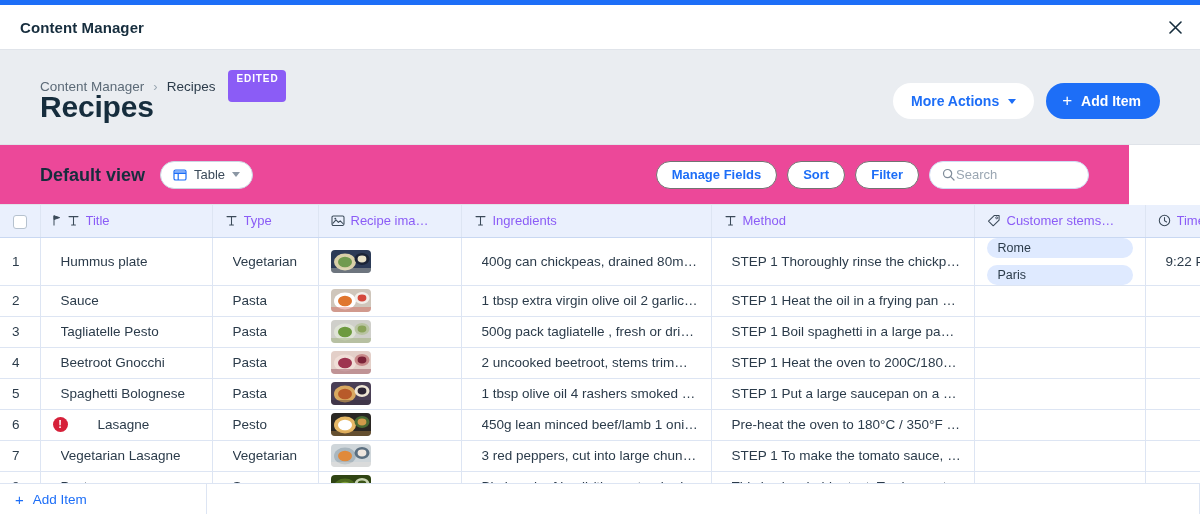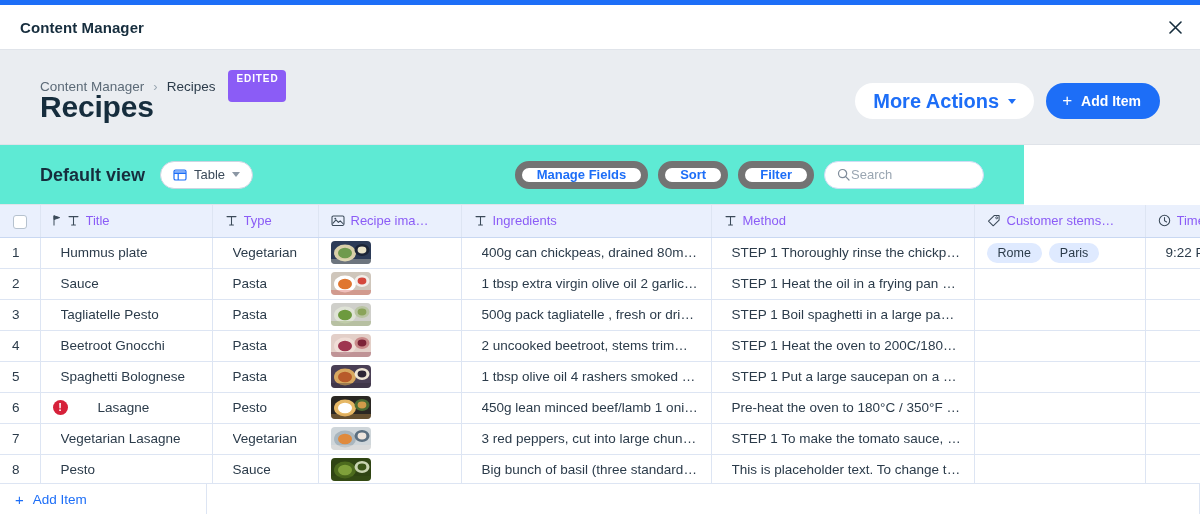--- a/index.html
+++ b/index.html
@@ -65,21 +65,21 @@
   }
 
   .header-actions {
     position: absolute; right: 40px; top: 33px;
     display: flex; align-items: center; gap: 12px;
   }
   .btn-more {
     height: 36px; padding: 0 18px;
     background: #ffffff; color: #1d6ef7;
     border: none; border-radius: 18px;
-    font-size: 20px; font-weight: bold;
+    font-size: 14px; font-weight: bold;
     font-family: "Liberation Sans", sans-serif;
     display: flex; align-items: center; gap: 9px;
     cursor: pointer;
   }
   .btn-add {
     height: 36px; padding: 0 19px 0 16px;
     background: #1d6ef7; color: #ffffff;
     border: none; border-radius: 18px;
     font-size: 14px; font-weight: bold;
     font-family: "Liberation Sans", sans-serif;
@@ -89,22 +89,22 @@
   .chev-down {
     width: 0; height: 0;
     border-left: 4.5px solid transparent;
     border-right: 4.5px solid transparent;
     border-top: 5px solid #1d6ef7;
   }
   .plus-icon { font-size: 17px; font-weight: normal; line-height: 1; margin-top:-1px;}
 
   
   .toolbar {
-    position: absolute; top: 145px; left: 0; width: 1024px; height: 60px;
-    background: #5eead4;
+    position: absolute; top: 145px; left: 0; width: 1129px; height: 60px;
+    background: #ec4899;
     border-bottom: 1px solid #e0e4ea;
   }
   .view-name {
     position: absolute; left: 40px; top: 50%; transform: translateY(-50%);
     font-size: 18px; font-weight: bold; color: #162d3d;
   }
   .view-type-pill {
     position: absolute; left: 160px; top: 50%; transform: translateY(-50%);
     height: 28px; padding: 0 12px;
     border: 1px solid #cbd5e2; border-radius: 14px;
@@ -114,21 +114,21 @@
     cursor: pointer;
   }
   .view-type-pill .chev { border-top-color: #8b97a4; }
 
   .toolbar-right {
     position: absolute; right: 40px; top: 50%; transform: translateY(-50%);
     display: flex; align-items: center; gap: 10px;
   }
   .pill-btn {
     height: 28px; padding: 0 15px;
-    border: 7px solid #737373; border-radius: 14px;
+    border: 1px solid #737373; border-radius: 14px;
     background: #fff; color: #1d6ef7;
     font-size: 13px; font-weight: bold;
     font-family: "Liberation Sans", sans-serif;
     display: flex; align-items: center; justify-content: center;
     cursor: pointer; white-space: nowrap;
   }
   .search-box {
     height: 28px; width: 160px;
     border: 1px solid #cfdcf4; border-radius: 14px;
     background: #fff;
@@ -192,21 +192,21 @@
     text-align: center; margin-right: 22px; flex: 0 0 auto;
   }
 
   
   .thumb {
     width: 40px; height: 23px; border-radius: 4px;
     overflow: hidden; display: block;
   }
   .thumb svg { display: block; }
 
-  .tags { display: flex; gap: 7px; }
+  .tags { display: flex; gap: 7px; flex-direction: column; }
   .tag {
     background: #dfeaff; color: #2b3b4a;
     border-radius: 11px; padding: 2px 11px;
     font-size: 12.5px; line-height: 16px;
   }
 
   
   .add-row {
     position: absolute; left: 0; bottom: 0; width: 1200px; height: 31px;
     border-top: 1px solid #dde5f3;

